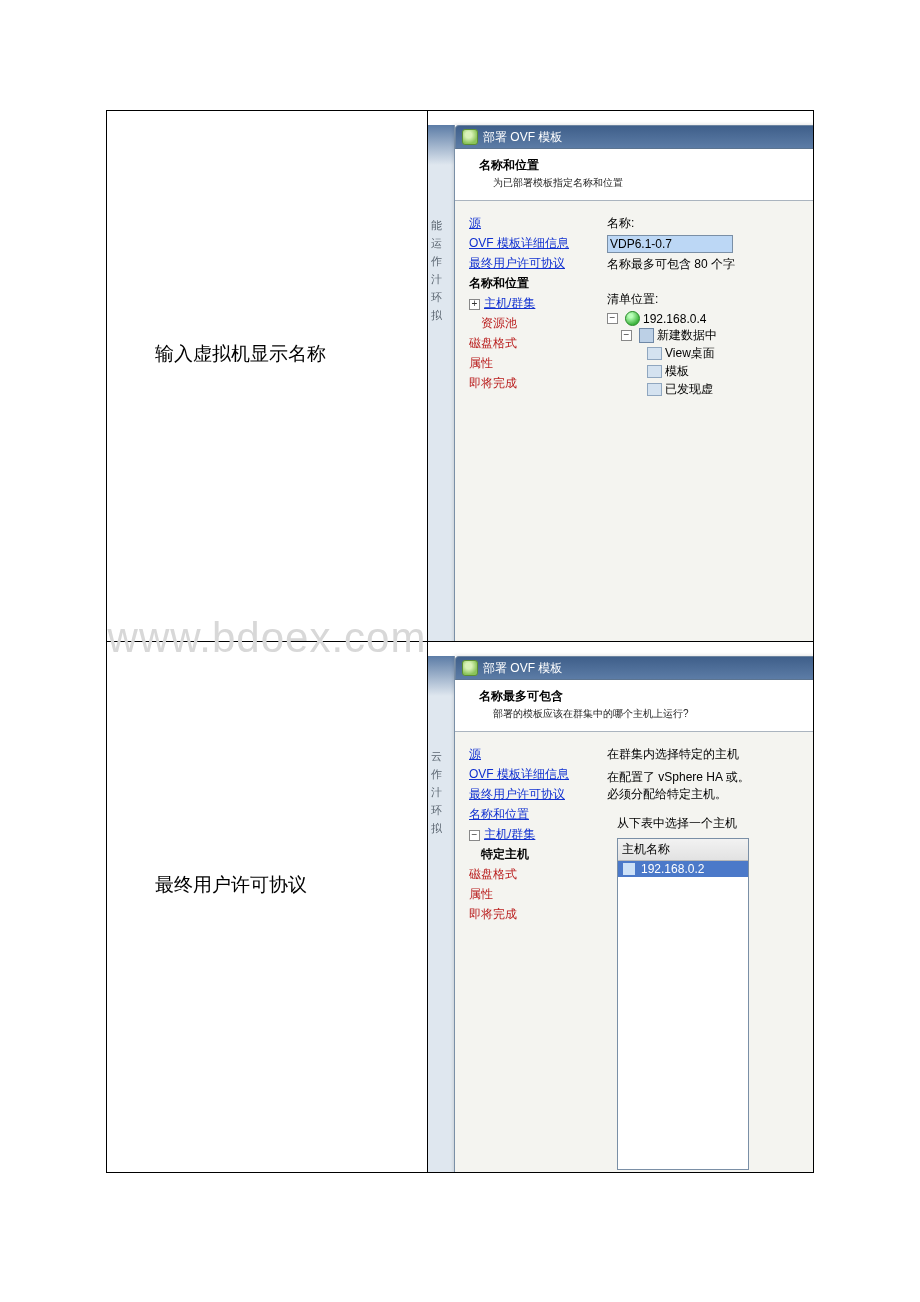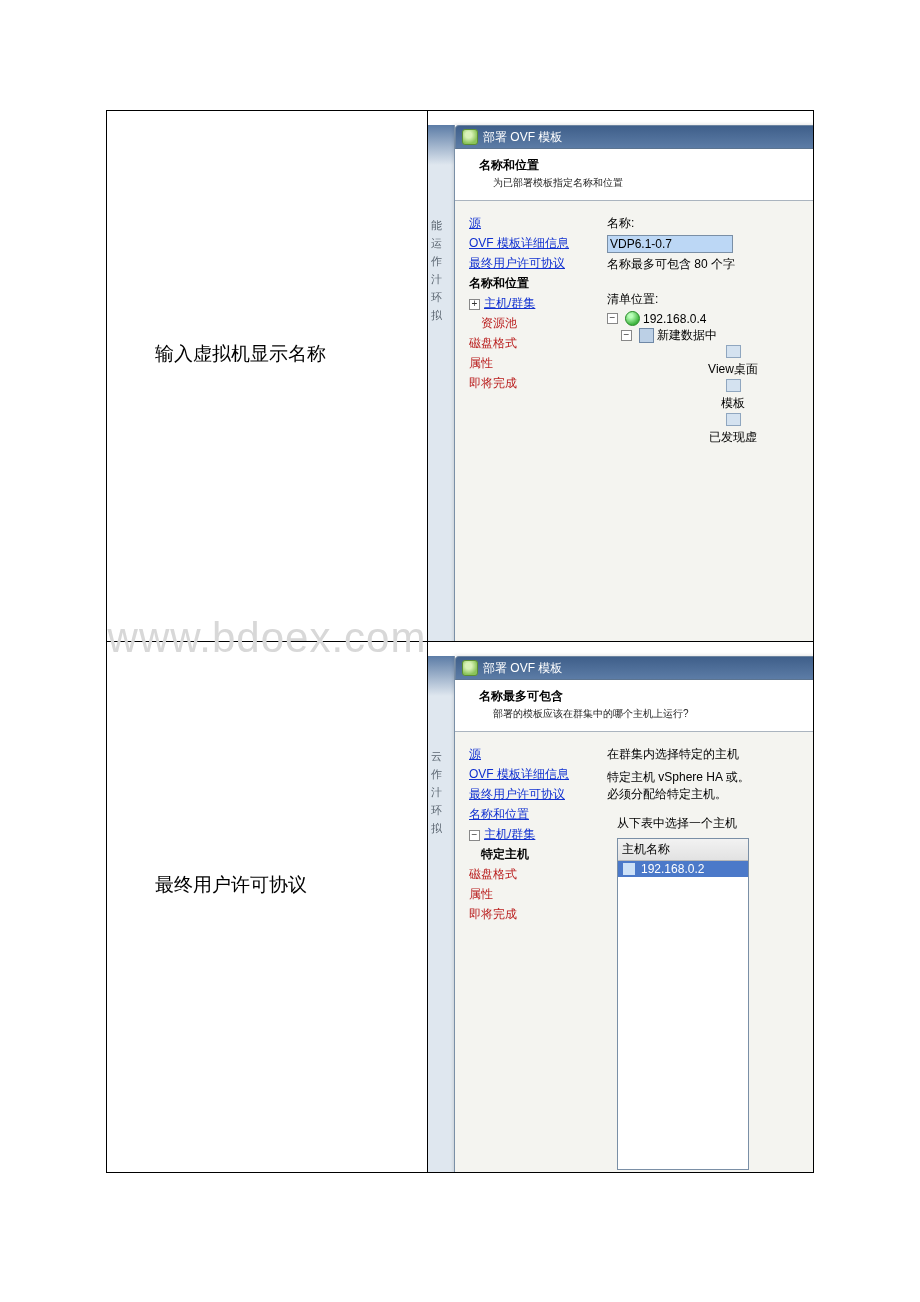--- a/index.html
+++ b/index.html
@@ -120,21 +120,21 @@
     border: 1px solid #7a8fa6;
     background: #bcd7f5;
     color: #000;
     font-size: 12px;
     padding: 1px 2px;
   }
   .hint { margin-top: 3px; margin-bottom: 18px; }
   .inv-tree { white-space: nowrap; }
   .inv-item { display: flex; align-items: center; gap: 3px; margin: 1px 0; }
   .inv-item.lvl1 { margin-left: 14px; }
-  .inv-item.lvl2 { margin-left: 40px; flex-direction: column; }
+  .inv-item.lvl2 { margin-left: 40px; }
   .icon-globe {
     width: 13px; height: 13px; border-radius: 50%;
     background: radial-gradient(circle at 35% 30%, #b9ffb9 15%, #3fb53f 70%);
     border: 1px solid #2a8c2a;
   }
   .icon-dc {
     width: 13px; height: 13px;
     background: #bcd0e6; border: 1px solid #6f88a6;
   }
   .icon-folder {
@@ -291,21 +291,21 @@
             <div class="step">最终用户许可协议</div>
             <div class="step">名称和位置</div>
             <div class="step"><span class="tree-toggle">−</span><span>主机/群集</span></div>
             <div class="step current indent">特定主机</div>
             <div class="step static">磁盘格式</div>
             <div class="step static">属性</div>
             <div class="step static">即将完成</div>
           </div>
           <div class="right-pane">
             <div>在群集内选择特定的主机</div>
-            <div style="margin-top:6px;">特定主机 vSphere HA 或。</div>
+            <div style="margin-top:6px;">在配置了 vSphere HA 或。</div>
             <div>必须分配给特定主机。</div>
             <div style="margin-top:12px; margin-left:10px;">从下表中选择一个主机</div>
             <div class="host-list" style="margin-left:10px;">
               <div class="host-header">主机名称</div>
               <div class="host-row">
                 <span class="host-ico"></span>
                 <span>192.168.0.2</span>
               </div>
             </div>
           </div>

